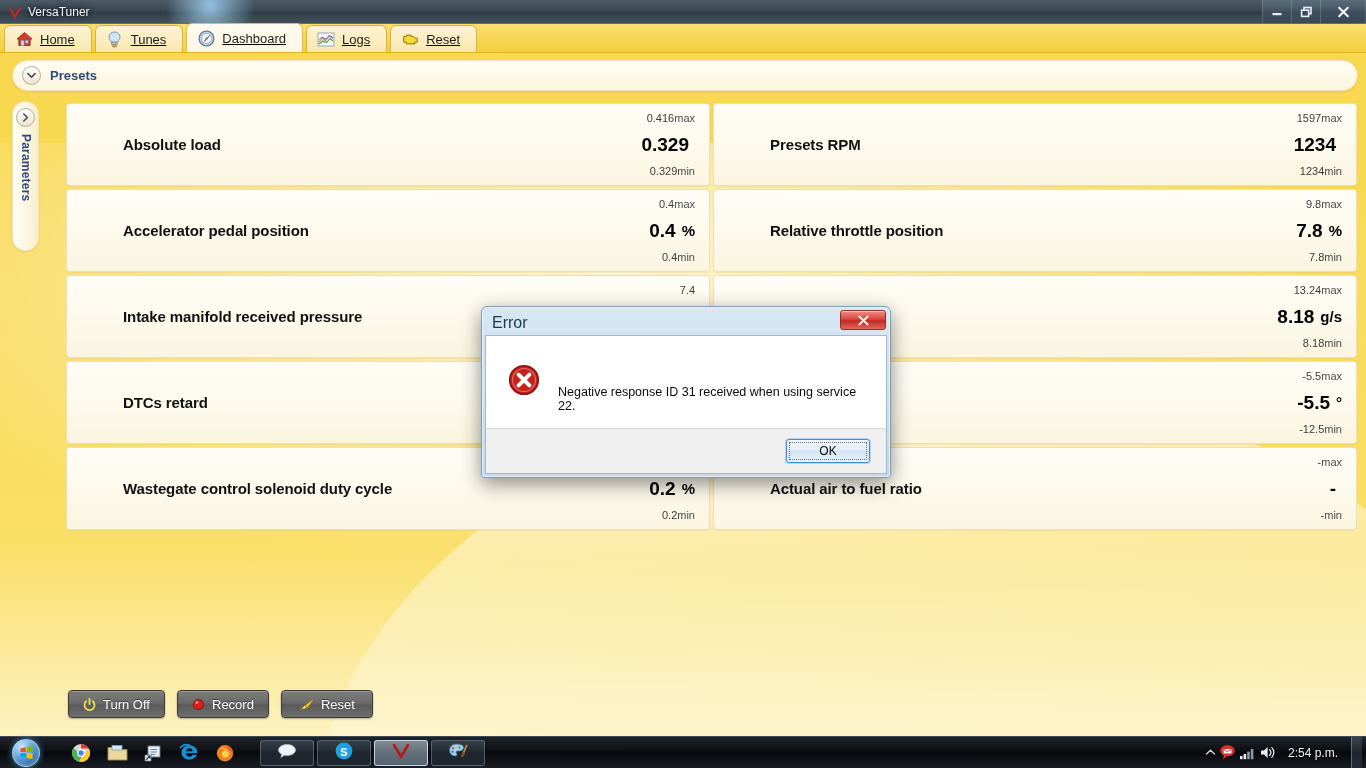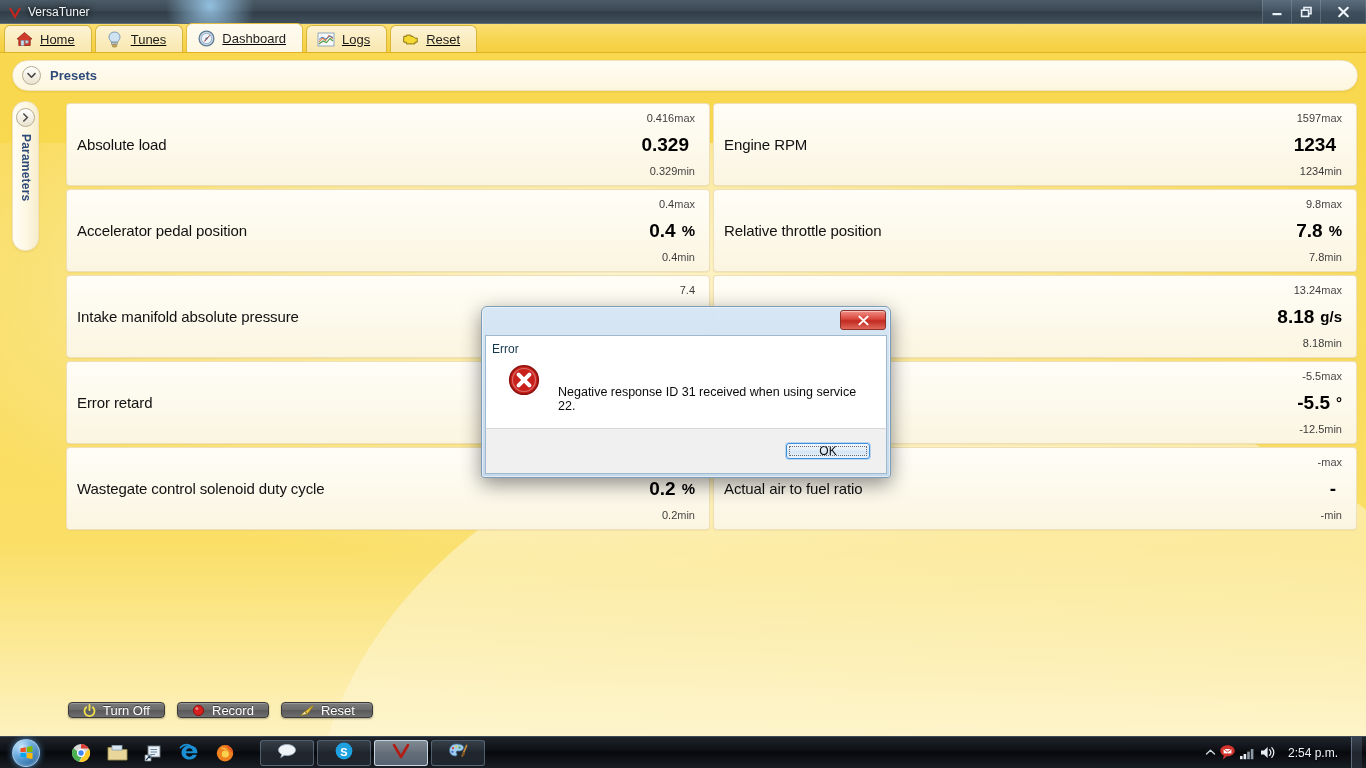--- a/index.html
+++ b/index.html
@@ -172,22 +172,23 @@
     background: linear-gradient(180deg, #fffdf6 0%, #fdfaee 45%, #fbf5e0 100%);
     border: 1px solid rgba(236,221,180,.9);
     border-radius: 4px;
     position: relative;
     padding: 0 14px 0 10px;
     display: flex; align-items: center;
     box-shadow: 0 1px 1px rgba(180,150,70,.12);
     overflow: hidden;
   }
   .pname {
-    font-size: 15px; font-weight: normal; color: #111;
+    font-size: 15px; font-weight: bold; color: #111;
     letter-spacing: -.1px;
+    margin-left: 46px;
   }
   .pvals {
     margin-left: auto; text-align: right;
     display: flex; flex-direction: column; justify-content: center;
     height: 100%; padding: 8px 0;
   }
   .pmax, .pmin {
     font-size: 11px; color: #3b3b3b; white-space: nowrap;
   }
   .pmax .lbl, .pmin .lbl { color: #4b4b4b; }
@@ -197,21 +198,21 @@
   }
   .pval { font-size: 19px; font-weight: bold; color: #000; }
   .punit { font-size: 15px; font-weight: bold; color: #000; }
 
   
   .actions {
     position: absolute; left: 68px; bottom: 18px;
     display: flex; gap: 12px; z-index: 6;
   }
   .abtn {
-    height: 16px; min-width: 92px;
+    height: 28px; min-width: 92px;
     padding: 0 14px;
     border: 1px solid #3a3a3a;
     border-radius: 4px;
     background: linear-gradient(180deg, #7c7c7c 0%, #6b6b6b 46%, #5a5a5a 54%, #6e6e6e 100%);
     color: #fff; font-size: 13px;
     display: flex; align-items: center; justify-content: center; gap: 7px;
     cursor: pointer;
     box-shadow: inset 0 1px 0 rgba(255,255,255,.22), 0 1px 2px rgba(0,0,0,.3);
     text-shadow: 0 -1px 0 rgba(0,0,0,.45);
   }
@@ -226,21 +227,21 @@
     border: 1px solid #7d9cb8;
     box-shadow: 0 6px 20px rgba(0,0,0,.45), 0 0 0 1px rgba(255,255,255,.5) inset;
     z-index: 50;
     display: flex; flex-direction: column;
     padding: 3px;
   }
   .dlg-tb {
     height: 25px; display: flex; align-items: flex-start;
     padding: 4px 2px 0 7px; position: relative;
   }
-  .dlg-title { font-size: 12px; color: #15394f; margin-top: 28px; }
+  .dlg-title { font-size: 16px; color: #15394f; }
   .dlg-close {
     position: absolute; right: 1px; top: 0px;
     width: 46px; height: 20px; border-radius: 3px;
     background: linear-gradient(180deg, #f08f86 0%, #d9473c 45%, #c12a20 55%, #e0685c 100%);
     border: 1px solid #8e3026;
     display: flex; align-items: center; justify-content: center;
     cursor: pointer;
     box-shadow: inset 0 1px 0 rgba(255,255,255,.45);
   }
   .dlg-body {
@@ -253,21 +254,21 @@
   .dlg-msg { font-size: 12.5px; color: #0b0b0b; margin-top: 34px; }
   .dlg-foot {
     height: 46px;
     background: #f0f0f0;
     border: 1px solid #9fb9cf;
     border-top: 1px solid #d7d7d7;
     display: flex; align-items: center; justify-content: flex-end;
     padding-right: 16px;
   }
   .ok-btn {
-    width: 84px; height: 16px;
+    width: 84px; height: 24px;
     border: 1px solid #3c8dde;
     border-radius: 3px;
     background: linear-gradient(180deg, #f2f8fd 0%, #e3eef8 45%, #d3e4f4 50%, #e9f3fb 100%);
     font-size: 12px; color: #0b0b0b;
     display: flex; align-items: center; justify-content: center;
     cursor: pointer;
     box-shadow: 0 0 0 1px rgba(120,180,230,.45);
     position: relative;
   }
   .ok-btn::after {
@@ -452,21 +453,21 @@
           <span class="pvals">
             <span class="pmax"><span>0.416</span><span class="lbl">max</span></span>
             <span class="pval-row">
               <span class="pval">0.329</span>
               <span class="punit"></span>
             </span>
             <span class="pmin"><span>0.329</span><span class="lbl">min</span></span>
           </span>
         </div>
         <div class="pcell">
-          <span class="pname">Engine RPM</span>
+          <span class="pname">Presets RPM</span>
           <span class="pvals">
             <span class="pmax"><span>1597</span><span class="lbl">max</span></span>
             <span class="pval-row">
               <span class="pval">1234</span>
               <span class="punit"></span>
             </span>
             <span class="pmin"><span>1234</span><span class="lbl">min</span></span>
           </span>
         </div>
       </div>
@@ -491,21 +492,21 @@
               <span class="pval">7.8</span>
               <span class="punit">%</span>
             </span>
             <span class="pmin"><span>7.8</span><span class="lbl">min</span></span>
           </span>
         </div>
       </div>
 
       <div class="prow">
         <div class="pcell">
-          <span class="pname">Intake manifold absolute pressure</span>
+          <span class="pname">Intake manifold received pressure</span>
           <span class="pvals">
             <span class="pmax"><span>7.4</span></span>
             <span class="pval-row">
               <span class="pval"></span>
               <span class="punit"></span>
             </span>
             <span class="pmin"><span></span></span>
           </span>
         </div>
         <div class="pcell">
@@ -516,21 +517,21 @@
               <span class="pval">8.18</span>
               <span class="punit">g/s</span>
             </span>
             <span class="pmin"><span>8.18</span><span class="lbl">min</span></span>
           </span>
         </div>
       </div>
 
       <div class="prow">
         <div class="pcell">
-          <span class="pname">Error retard</span>
+          <span class="pname">DTCs retard</span>
           <span class="pvals">
             <span class="pmax"><span></span></span>
             <span class="pval-row">
               <span class="pval"></span>
             </span>
             <span class="pmin"><span></span></span>
           </span>
         </div>
         <div class="pcell">
           <span class="pname">nce</span>

